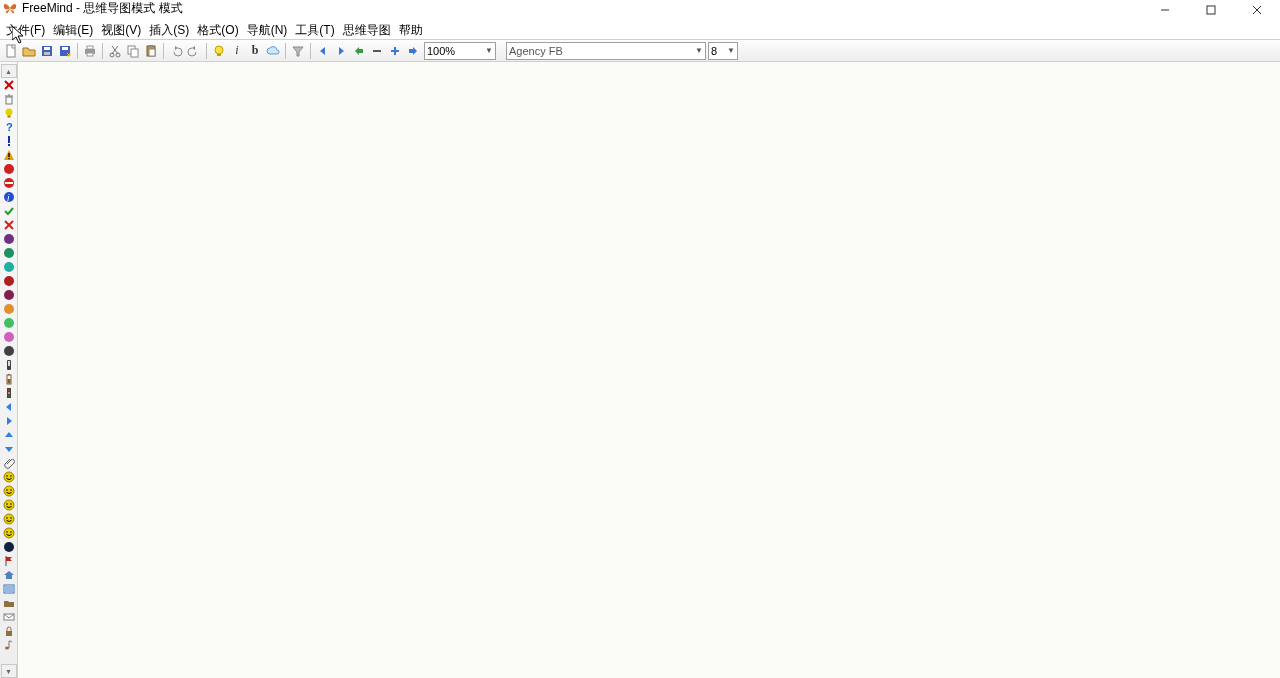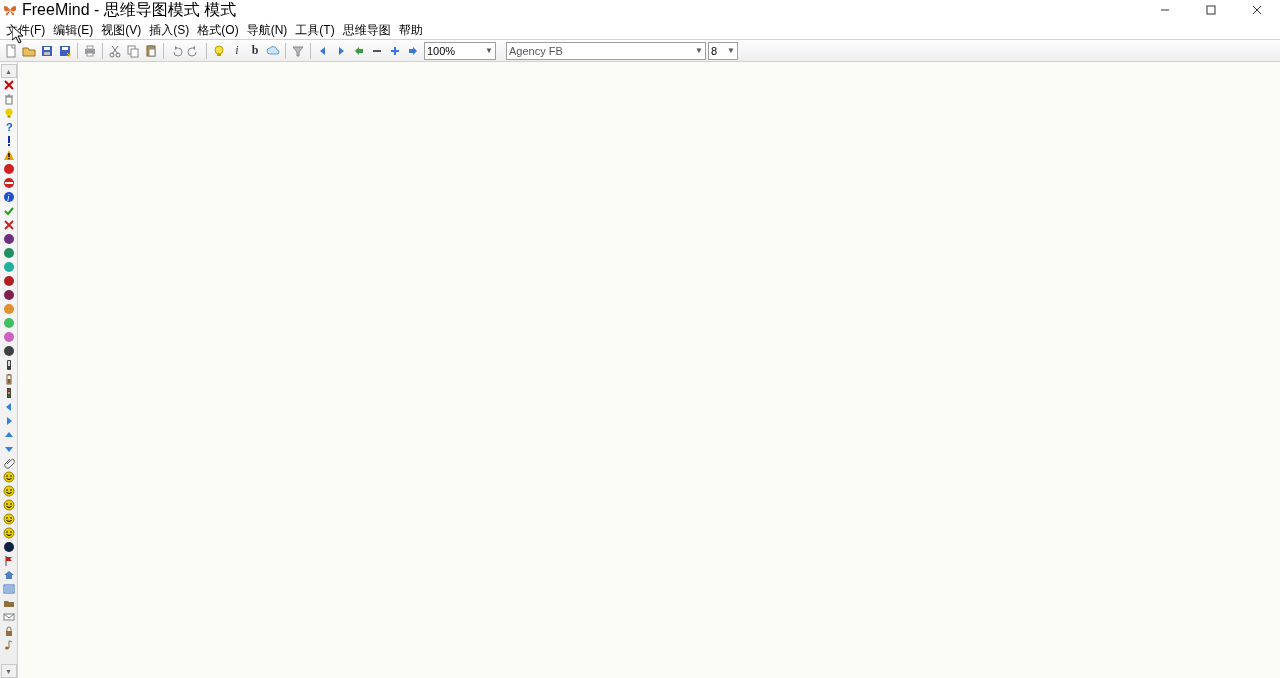--- a/index.html
+++ b/index.html
@@ -1,19 +1,19 @@
 <!DOCTYPE html>
 <html><head>
 <meta charset="utf-8">
 <style>
   * { margin:0; padding:0; box-sizing:border-box; font-family:"Microsoft YaHei","SimSun",Arial,sans-serif; }
   html,body { width:1280px; height:678px; overflow:hidden; background:#fff; }
 
   
-  .titlebar { height:20px; display:flex; align-items:center; background:#fff; font-size:16px; color:#000; }
+  .titlebar { height:20px; display:flex; background:#fff; font-size:12px; color:#000; }
   .titlebar .app-icon { width:16px; height:16px; margin:0 4px 0 2px; display:flex; }
   .titlebar .title-text { flex:none; }
   .titlebar .spacer { flex:1; }
   .winbtn { width:46px; height:20px; display:flex; align-items:center; justify-content:center; }
   .winbtn svg { width:10px; height:10px; stroke:#333; stroke-width:1; fill:none; }
 
   
   .menubar { height:20px; display:flex; align-items:center; font-size:12px; color:#000; padding-left:2px; border-bottom:1px solid #d0d0d0; background:#fff; }
   .menubar .menu-item { padding:0 4px; height:20px; line-height:20px; cursor:default; }
 

